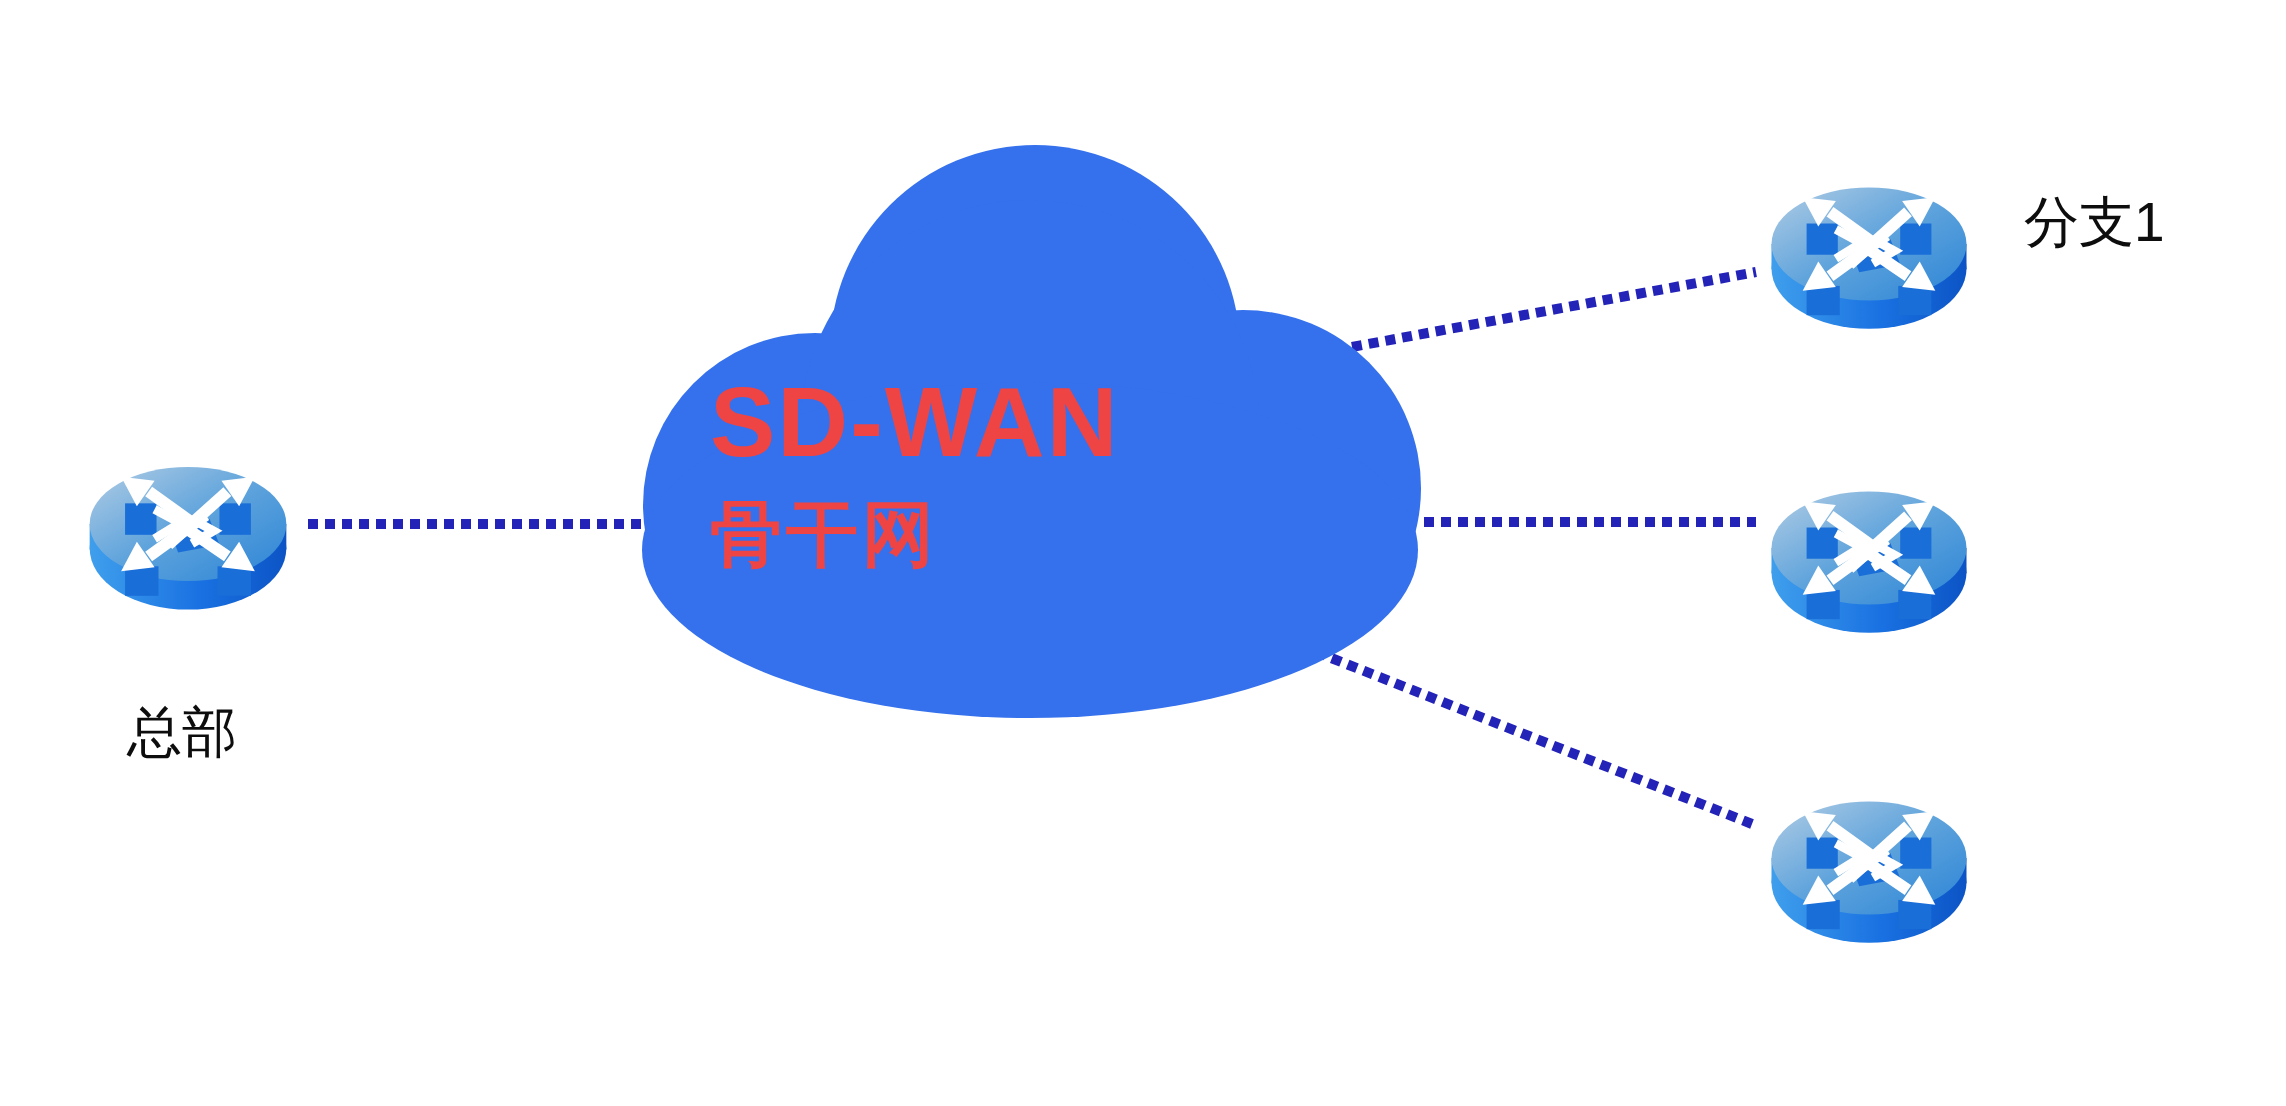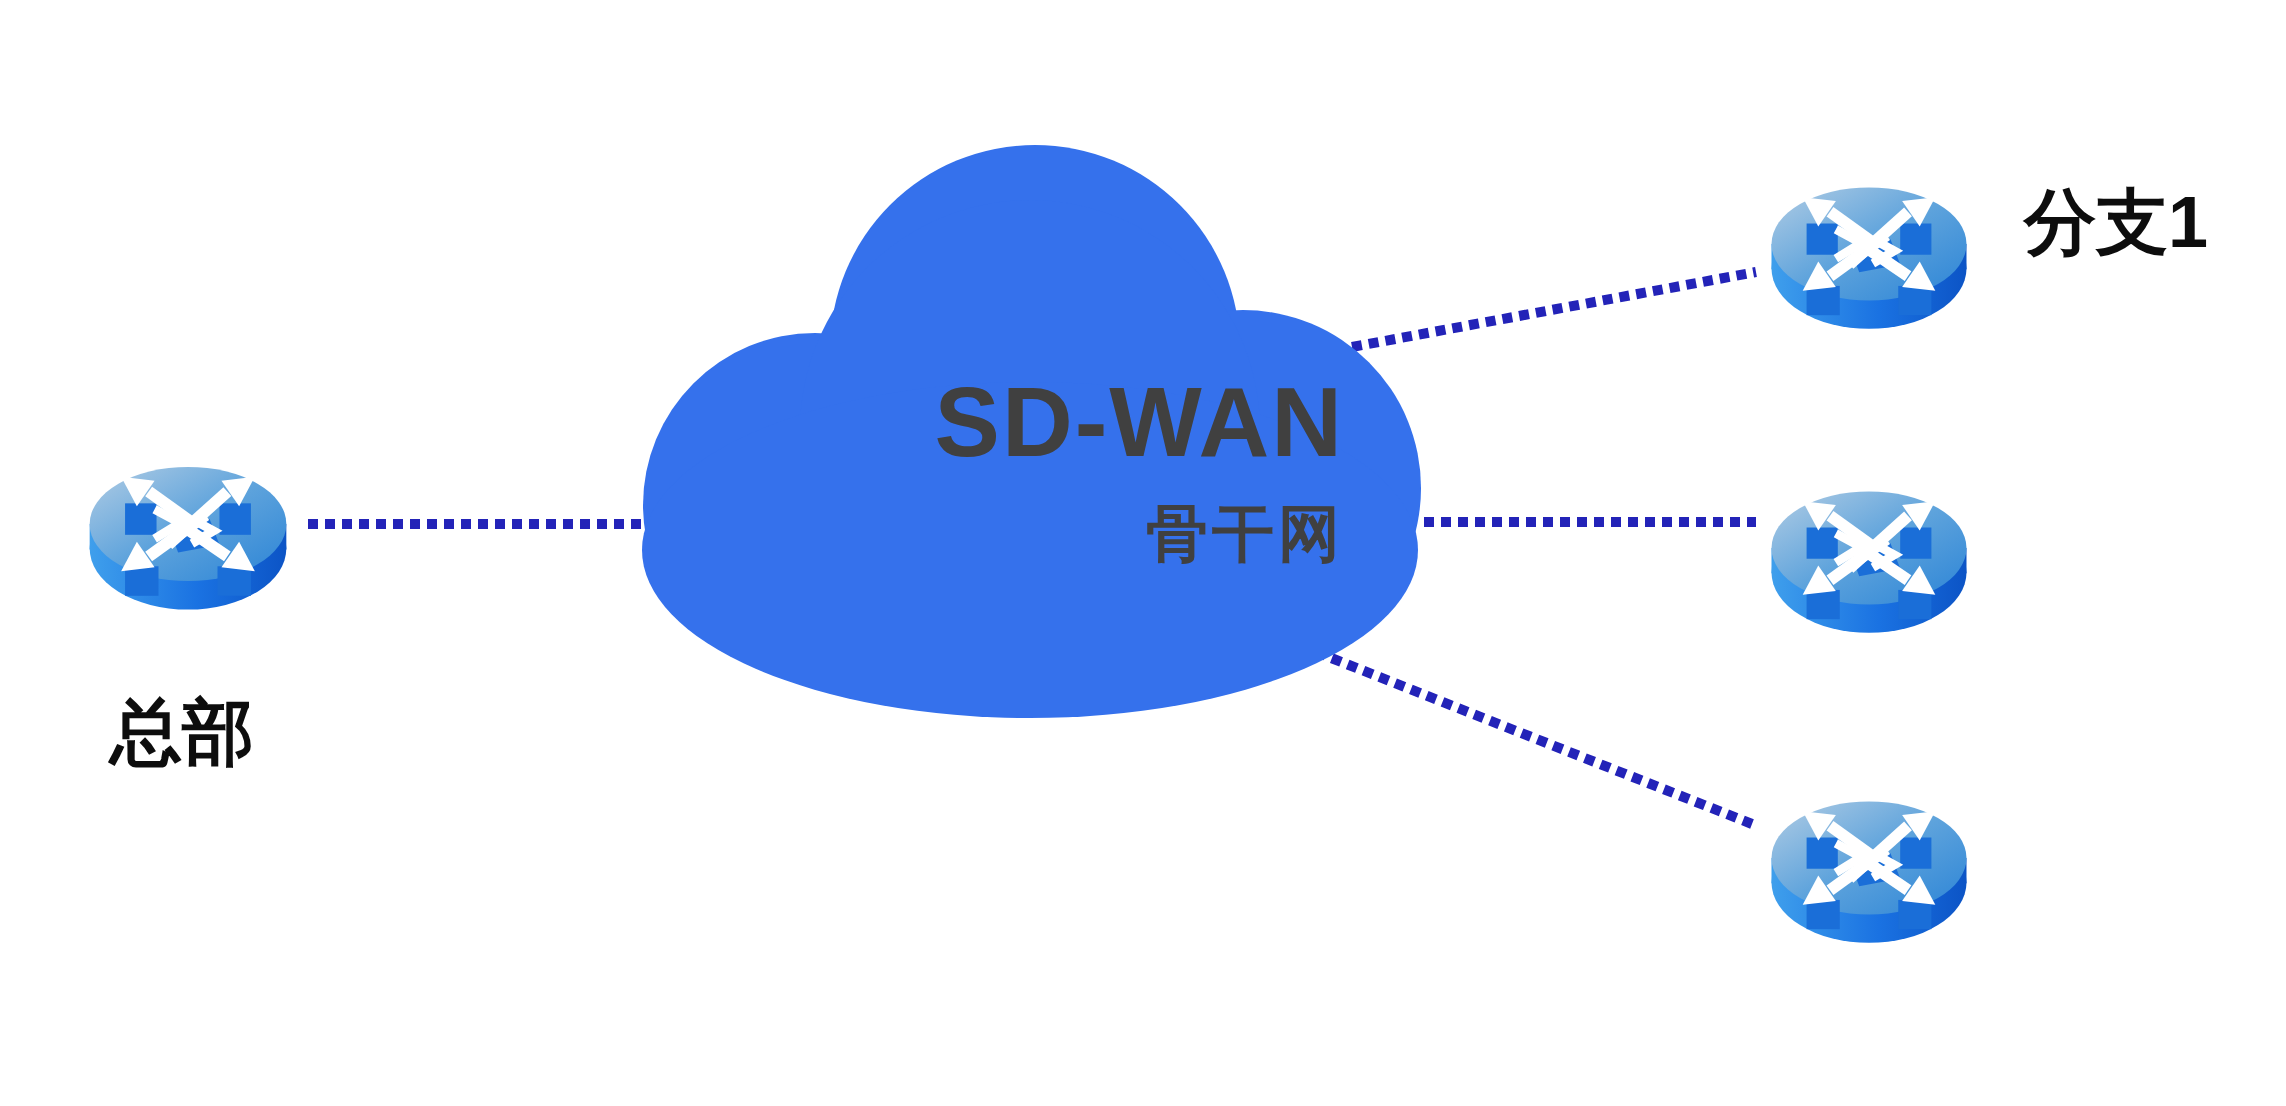--- a/index.html
+++ b/index.html
@@ -5,29 +5,29 @@
   html,body{margin:0;padding:0;background:#ffffff;}
   .canvas{
     position:relative;
     width:2286px;height:1106px;
     background:#ffffff;
     overflow:hidden;
     font-family:"Liberation Sans","DejaVu Sans",sans-serif;
   }
   .diagram-svg{position:absolute;left:0;top:0;width:2286px;height:1106px;}
   .cloud-label{
-    position:absolute;left:644px;top:368px;width:700px;
-    text-align:right;color:#404040;font-weight:bold;
+    position:absolute;left:710px;top:368px;width:700px;
+    text-align:left;color:#ef4444;font-weight:bold;
     pointer-events:none;
   }
   .cloud-label .line1{font-size:98px;line-height:108px;letter-spacing:2px;}
-  .cloud-label .line2{font-size:62px;line-height:116px;letter-spacing:4px;}
+  .cloud-label .line2{font-size:72px;line-height:116px;letter-spacing:4px;}
   .node-label{
-    position:absolute;color:#0d0d0d;font-weight:bold;
-    font-size:72px;line-height:80px;white-space:nowrap;
+    position:absolute;color:#0d0d0d;font-weight:normal;
+    font-size:55px;line-height:80px;white-space:nowrap;
   }
   .label-hq{left:62px;top:656px;width:240px;text-align:center;margin-top:36px;}
   .label-b1{left:2024px;top:182px;text-align:left;}
   .label-b2{left:2024px;top:500px;text-align:left;}
   .label-bn{left:2024px;top:820px;text-align:left;}
 </style>
 </head>
 <body>
 
 <div class="canvas">

